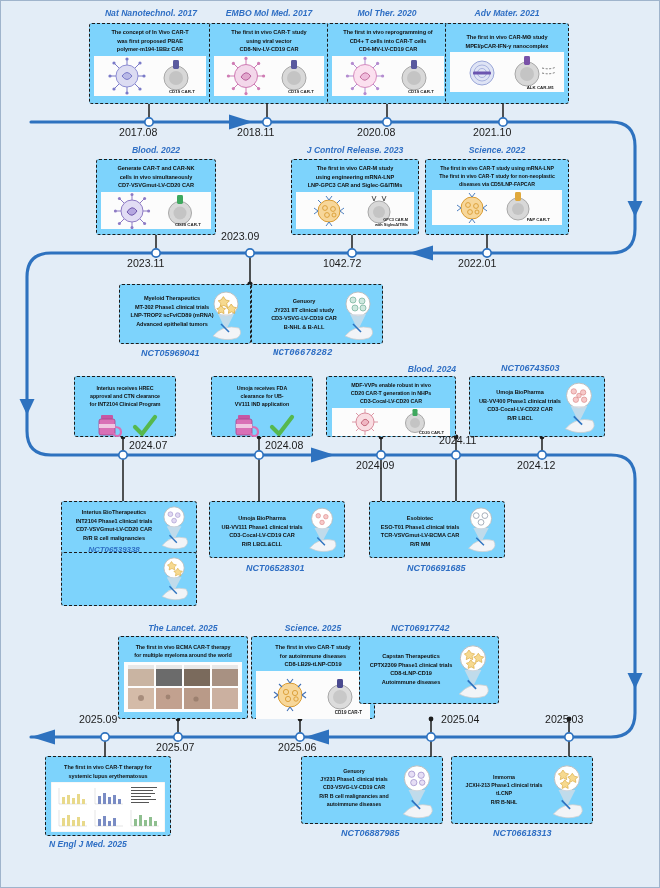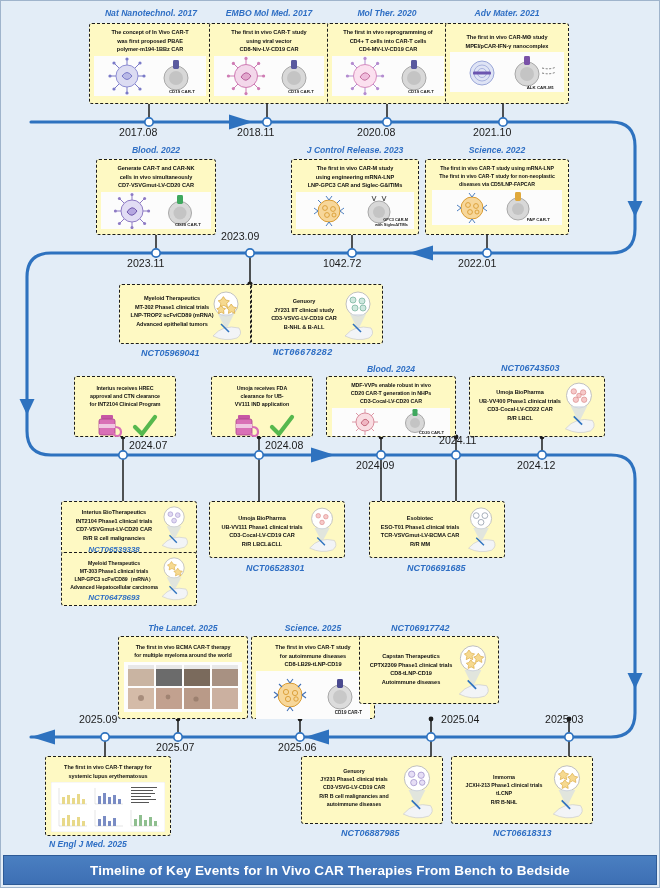--- a/index.html
+++ b/index.html
@@ -14,21 +14,21 @@
   }
   #stage{position:absolute;inset:0;}
 
   
   #rails{position:absolute;left:0;top:0;width:660px;height:888px;pointer-events:none;}
 
   
   .card{
     position:absolute;
     box-sizing:border-box;
-    background:#fef9c3;
+    background:#7dd3fc;
     border:1.6px dashed #1b1b1b;
     border-radius:3px;
     padding:4px 4px 3px 4px;
     text-align:center;
   }
   .card .ttl{
     font-size:5.6px;font-weight:bold;color:#111;line-height:1.55;
     letter-spacing:-0.05px;
   }
   .card .ttl div{white-space:nowrap;}
@@ -499,21 +499,21 @@
     </div>
     <svg class="artplain" width="80" height="28" viewBox="0 0 80 28">
       <rect x="16" y="4" width="12" height="4" rx="1" fill="#c657a4"></rect>
       <rect x="14" y="8" width="16" height="16" rx="2" fill="#d96fb6" stroke="#a8458c" stroke-width=".8"></rect>
       <rect x="14" y="13" width="16" height="4" fill="#f0c6e2"></rect>
       <path d="M30,16 q6,0 6,5 q0,4 -4,4 q-3,0 -3,-3" fill="none" stroke="#d96fb6" stroke-width="2.2"></path>
       <path d="M50,16 L57,23 L70,6" fill="none" stroke="#56b84e" stroke-width="4.2" stroke-linecap="round" stroke-linejoin="round"></path>
     </svg>
   </div>
 
-  <div class="jrnl" style="left:325px;top:363px;width:130px;">Blood. 2024</div>
+  <div class="jrnl" style="left:325px;top:363px;width:130px;text-align:right;">Blood. 2024</div>
   <div class="card" style="left:325px;top:375px;width:130px;height:61px;">
     <div class="ttl" style="font-size:5.3px;">
       <div>MDF-VVPs enable robust in vivo</div>
       <div>CD20 CAR-T generation in NHPs</div>
       <div>CD3-Cocal-LV-CD20 CAR</div>
     </div>
     <svg class="art" width="118" height="28" viewBox="0 0 118 28">
       <rect width="118" height="28" fill="#fcfcfc"></rect>
       <circle cx="33" cy="14" r="9" fill="#f9dde2" stroke="#d98c9c"></circle>
       <g stroke="#d98c9c" stroke-width=".9">
@@ -578,27 +578,20 @@
           <circle cx="23" cy="11" r="2.6"></circle>
           <circle cx="19" cy="17" r="2.6"></circle>
       </g>
       <path d="M11,23 L19,38 L27,23 z" fill="#d7dde5" opacity=".75"></path>
       <path d="M6,44 q10,-12 26,-8 q4,6 -2,10 q-12,4 -24,-2z" fill="#f2f4f7" stroke="#ccc" stroke-width=".7"></path>
       <line x1="14" y1="33" x2="22" y2="41" stroke="#2e72bf" stroke-width="1.5"></line>
     </svg>
   </div>
 
   <div class="card" style="left:60px;top:551px;width:136px;height:54px;">
-    <div class="ttl" style="padding-top:2px;padding-right:30px;font-size:5.2px;">
-      <div>Myeloid Therapeutics</div>
-      <div>MT-303 Phase1 clinical trials</div>
-      <div>LNP-GPC3 scFv/CD89（mRNA）</div>
-      <div>Advanced Hepatocellular carcinoma</div>
-      <div style="color:#2f6fc4;font-style:italic;font-size:8px;margin-top:1px;">NCT06478693</div>
-    </div>
     <svg style="position:absolute;right:2px;top:3px;" width="38" height="46" viewBox="0 0 40 50">
       <circle cx="19" cy="13" r="11" fill="#fff" stroke="#bbb" stroke-width=".9"></circle>
       <g fill="#f6d98f" stroke="#d8a73c" stroke-width=".6">
         <path d="M14,9 l2.2,-3 l2.2,3 l3.2,.7 l-2.3,2.3 l.5,3.2 l-3.1,-1.6 l-3.1,1.6 l.5,-3.2 l-2.3,-2.3z"></path>
         <path d="M21,16 l2,-2.8 l2,2.8 l3,.6 l-2.1,2.1 l.4,3 l-2.9,-1.5 l-2.9,1.5 l.4,-3 l-2.1,-2.1z"></path>
       </g>
       <path d="M11,23 L19,38 L27,23 z" fill="#d7dde5" opacity=".75"></path>
       <path d="M6,44 q10,-12 26,-8 q4,6 -2,10 q-12,4 -24,-2z" fill="#f2f4f7" stroke="#ccc" stroke-width=".7"></path>
       <line x1="14" y1="33" x2="22" y2="41" stroke="#2e72bf" stroke-width="1.5"></line>
     </svg>
@@ -833,17 +826,14 @@
         <path d="M22,12 l2.1,-2.9 l2.1,2.9 l3.1,.6 l-2.2,2.2 l.4,3.1 l-3,-1.6 l-3,1.6 l.4,-3.1 l-2.2,-2.2z"></path>
         <path d="M15,18 l2,-2.7 l2,2.7 l2.9,.6 l-2.1,2.1 l.4,2.9 l-2.9,-1.5 l-2.9,1.5 l.4,-2.9 l-2.1,-2.1z"></path>
       </g>
       <path d="M11,25 L19,41 L27,25 z" fill="#d7dde5" opacity=".75"></path>
       <path d="M6,48 q10,-12 26,-8 q4,6 -2,10 q-12,4 -24,-2z" fill="#f2f4f7" stroke="#ccc" stroke-width=".7"></path>
       <line x1="14" y1="35" x2="22" y2="43" stroke="#2e72bf" stroke-width="1.6"></line>
     </svg>
   </div>
   <div class="nct" style="left:492px;top:827px;">NCT06618313</div>
 
-  <div id="titlebar">
-    <span>Timeline of Key Events for In Vivo CAR Therapies From Bench to Bedside</span>
-  </div>
 
 </div>
 
 </body></html>

